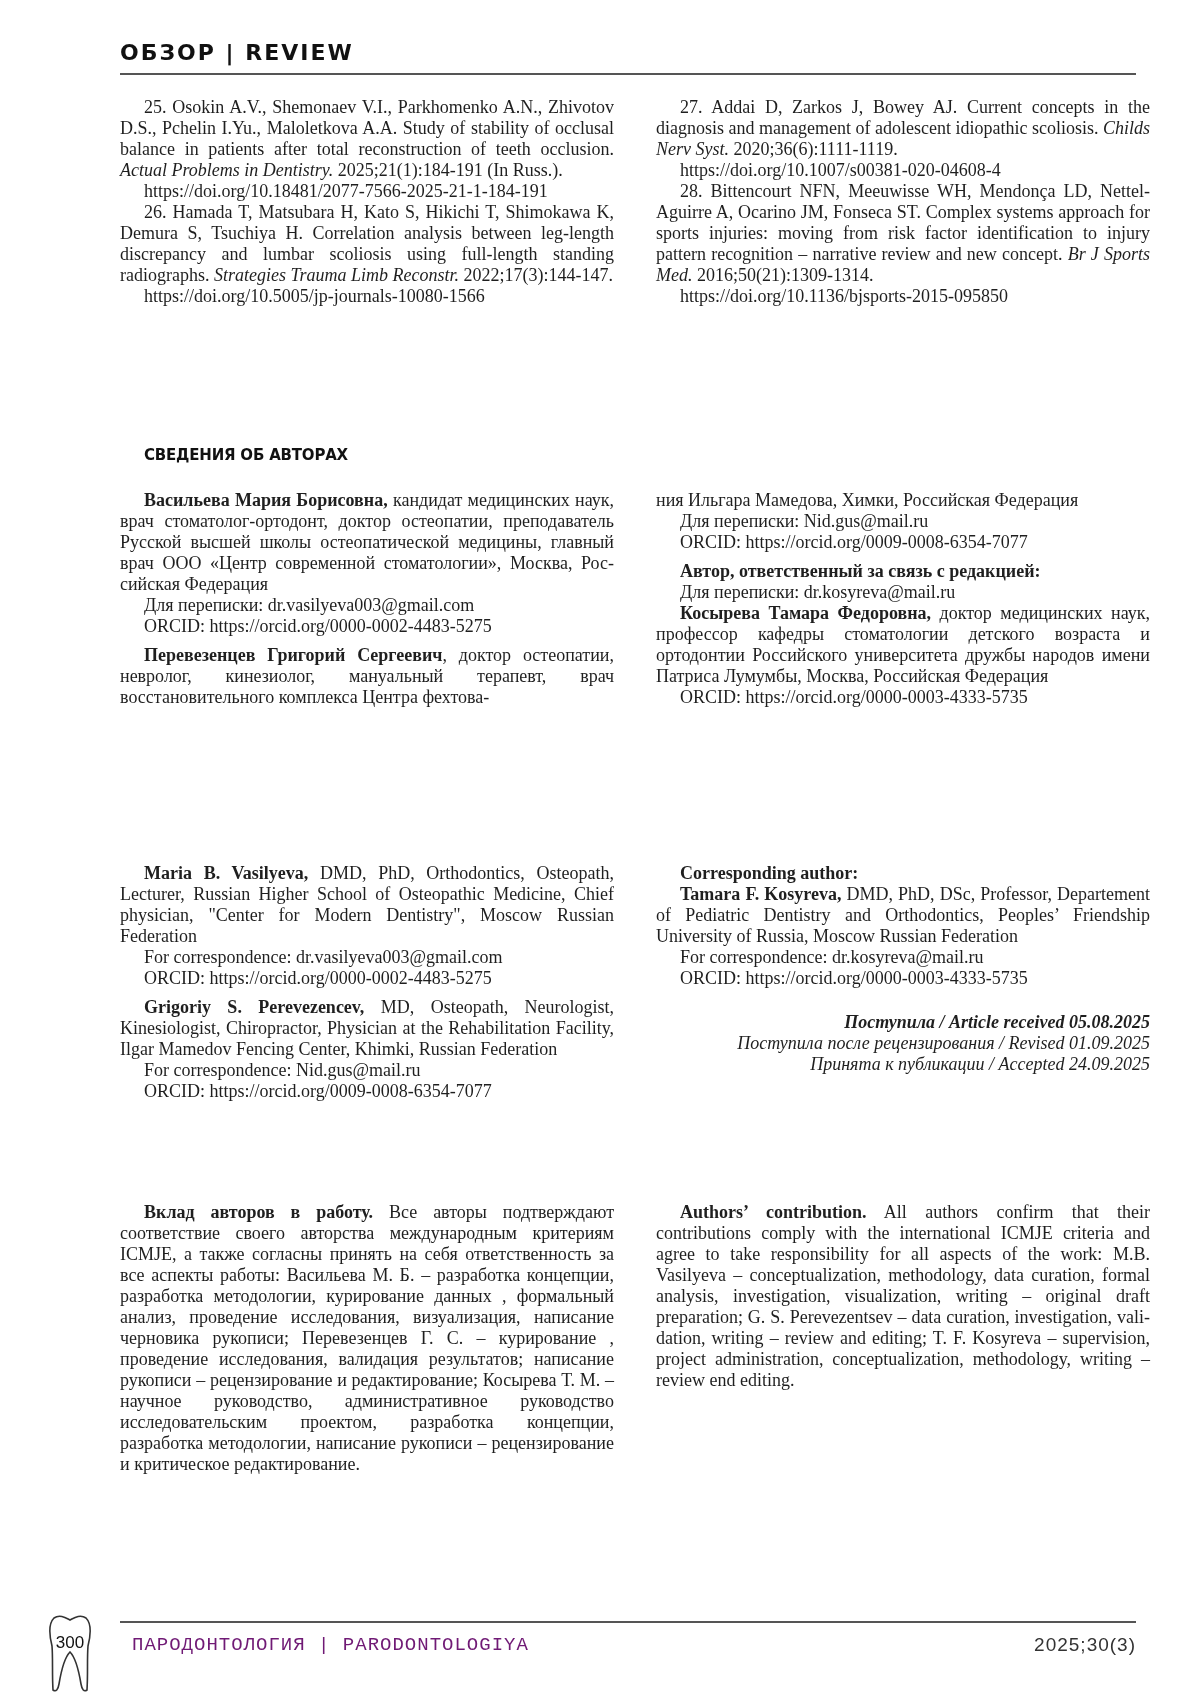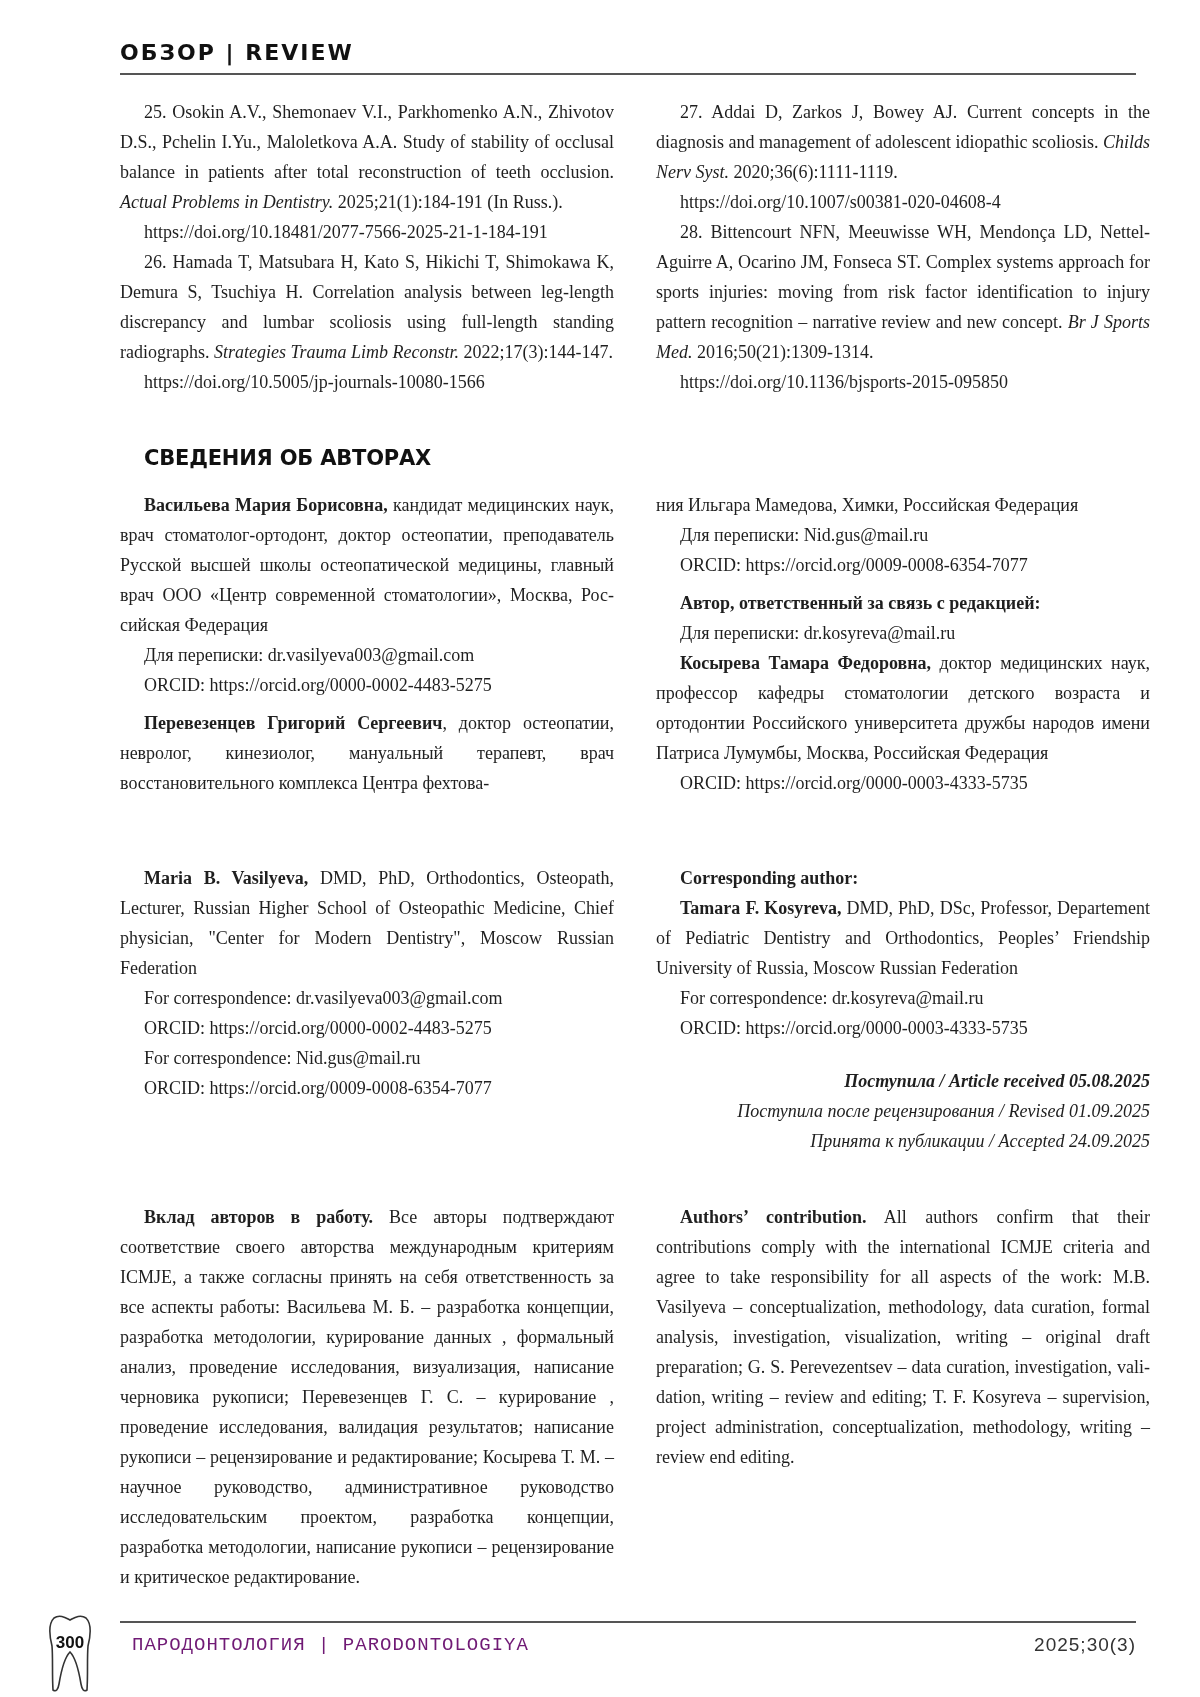--- a/index.html
+++ b/index.html
@@ -2,42 +2,42 @@
 <html><head>
 <meta charset="utf-8">
 <style>
   html, body { margin: 0; padding: 0; background: #ffffff; }
   body { width: 1200px; height: 1697px; position: relative; overflow: hidden; color: #1a1a1a; }
   .page { position: absolute; left: 16px; top: 0; width: 1200px; height: 1416px; }
 
   .header-title { position: absolute; left: 104px; top: 40px; font-family: "DejaVu Sans", sans-serif; font-weight: bold; font-size: 22px; letter-spacing: 2px; color: #111; }
   .header-rule { position: absolute; left: 104px; top: 73px; width: 1016px; height: 2px; background: #555; }
 
-  .col { position: absolute; width: 494px; font-family: "Liberation Serif", "DejaVu Serif", serif; font-size: 18px; line-height: 30px; color: #1f1f1f; }
+  .col { position: absolute; width: 494px; font-family: "Liberation Serif", "DejaVu Serif", serif; font-size: 18px; line-height: 21px; color: #1f1f1f; }
   .col.left { left: 104px; }
   .col.right { left: 627px; margin-left: 13px; }
 
   .just { text-align: justify; hyphens: manual; }
   .indent { text-indent: 24px; }
   .ind-line { padding-left: 24px; }
   .para { margin: 0; }
   .gap { margin-top: 8px; }
   i, .it { font-style: italic; }
   b, .bd { font-weight: bold; }
 
-  .section-heading { position: absolute; left: 128px; font-family: "DejaVu Sans", sans-serif; font-weight: bold; font-size: 21px; color: #111; letter-spacing: -0.2px; }
+  .section-heading { position: absolute; left: 128px; font-family: "DejaVu Sans", sans-serif; font-weight: bold; font-size: 15px; color: #111; letter-spacing: -0.2px; }
 
   .dates { text-align: right; font-style: italic; }
   .dates .strong { font-weight: bold; }
 
   .footer-rule { position: absolute; left: 104px; top: 1621px; width: 1016px; height: 2px; background: #555; }
   .footer-journal { position: absolute; left: 116px; top: 1634px; font-family: Liberation Mono, monospace; font-size: 19px; color: #701a75; letter-spacing: 1px; }
   .footer-issue { position: absolute; right: 80px; top: 1634px; font-family: "Liberation Sans", sans-serif; font-size: 19px; color: #333; letter-spacing: 1px; }
   .tooth { position: absolute; left: 30px; top: 1614px; width: 48px; height: 80px; }
-  .tooth-num { position: absolute; left: 30px; top: 1633px; width: 48px; text-align: center; font-family: "Liberation Sans", sans-serif; font-weight: bold; font-size: 17px; color: #111; }
+  .tooth-num { position: absolute; left: 30px; top: 1633px; width: 48px; text-align: center; font-family: "Liberation Sans", sans-serif; font-weight: normal; font-size: 17px; color: #111; }
 </style>
 </head>
 <body>
 
 <div class="page">
 
   <div class="header-title">ОБЗОР | REVIEW</div>
   <div class="header-rule"></div>
 
   <div class="col left just" style="top:97px;">
@@ -106,20 +106,24 @@
   </div>
 
 
   <div class="col left just" style="top:863px;">
     <p class="para indent">
       <b>Maria B. Vasilyeva,</b>
       <span>DMD, PhD, Orthodontics, Osteo­path, Lecturer, Russian Higher School of Osteopathic Medicine, Chief physician, "Center for Modern Dentist­ry", Moscow Russian Federation</span>
     </p>
     <p class="para ind-line">For correspondence: dr.vasilyeva003@gmail.com</p>
     <p class="para ind-line">ORCID: https://orcid.org/0000-0002-4483-5275</p>
+    <p class="para indent gap">
+      <b>Grigoriy S. Perevezencev,</b>
+      <span>MD, Osteopath, Neurolo­gist, Kinesiologist, Chiropractor, Physician at the Reha­bilitation Facility, Ilgar Mamedov Fencing Center, Kh­imki, Russian Federation</span>
+    </p>
     <p class="para ind-line">For correspondence: Nid.gus@mail.ru</p>
     <p class="para ind-line">ORCID: https://orcid.org/0009-0008-6354-7077</p>
   </div>
 
   <div class="col right just" style="top:863px;">
     <p class="para ind-line bd">Corresponding author:</p>
     <p class="para indent">
       <b>Tamara F. Kosyreva,</b>
       <span>DMD, PhD, DSc, Professor, Departement of Pediatric Dentistry and Orthodontics, Peoples’ Friendship University of Russia, Moscow Rus­sian Federation</span>
     </p>

